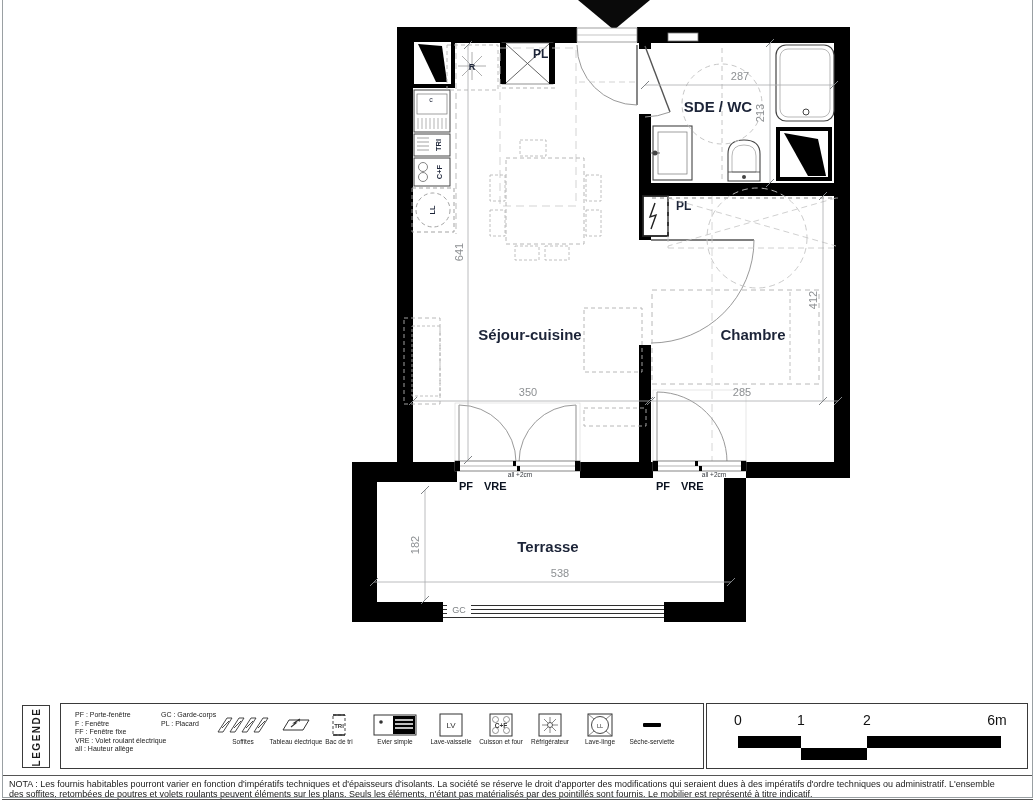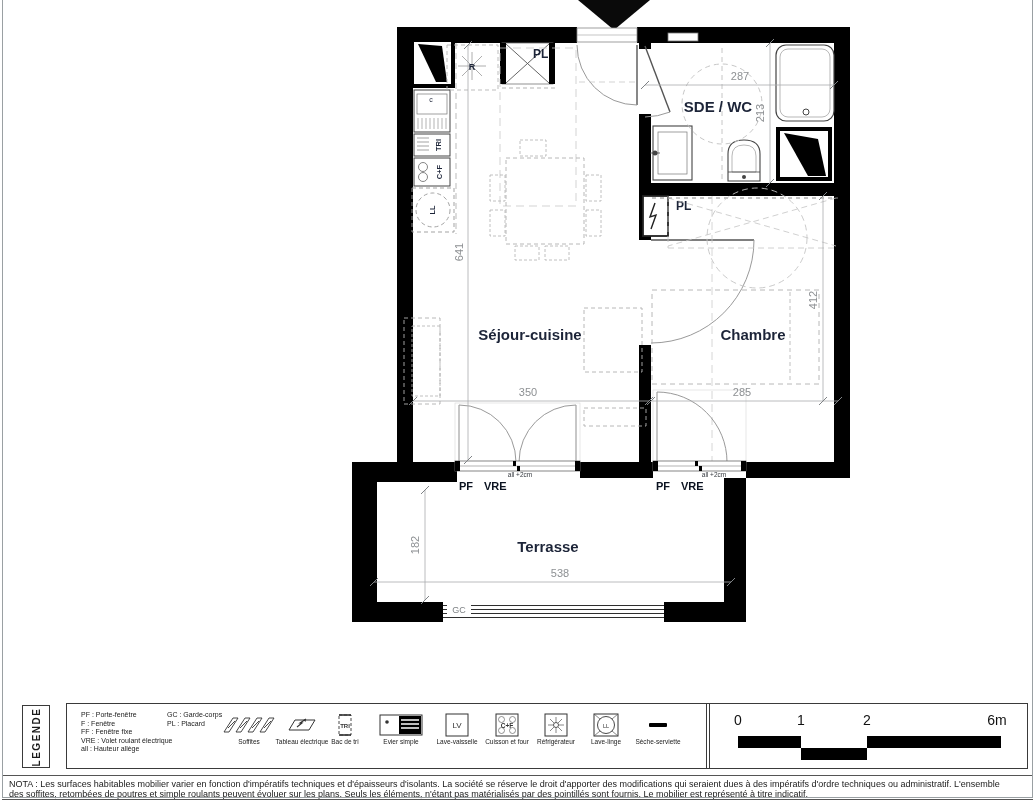--- a/index.html
+++ b/index.html
@@ -11,21 +11,21 @@
   .dim-label{font-size:11px;fill:#8d9093;}
   .small-label{font-size:7.5px;font-weight:bold;fill:#1c2438;}
   .pl-label{font-size:12px;font-weight:600;fill:#1c2438;}
   .pfvre{font-size:11px;font-weight:bold;fill:#0b1220;}
   .allege{font-size:6.5px;fill:#33373d;}
   .gc-label{font-size:9px;fill:#7f8386;}
   
   .legende-box{position:absolute;left:22px;top:705px;width:26px;height:61px;border:1.5px solid #3a3a3a;}
   .legende-box span{position:absolute;top:50%;left:50%;transform:translate(-50%,-50%) rotate(-90deg);
     font-size:10px;font-weight:bold;letter-spacing:1.5px;color:#1a1a1a;white-space:nowrap;}
-  .legend-main{position:absolute;left:66px;top:703px;width:642px;height:64px;border:1.5px solid #3a3a3a;}
+  .legend-main{position:absolute;left:60px;top:703px;width:642px;height:64px;border:1.5px solid #3a3a3a;}
   .abbr-col{position:absolute;font-size:7px;line-height:8.6px;color:#1a1a1a;white-space:nowrap;}
   .abbr-col.c1{left:14px;top:7px;}
   .abbr-col.c2{left:100px;top:7px;}
   .licon{position:absolute;width:56px;text-align:center;}
   .licon .glyph{height:26px;display:flex;align-items:center;justify-content:center;}
   .licon .lbl{font-size:6.5px;line-height:7.5px;color:#1a1a1a;}
   .scale-box{position:absolute;left:706px;top:703px;width:320px;height:64px;border:1.5px solid #3a3a3a;}
   .scale-box .tick{position:absolute;top:8px;font-size:14px;color:#111;transform:translateX(-50%);}
   .scale-box .bar{position:absolute;background:#000;height:12px;}
   .nota-box{position:absolute;left:2px;top:775px;width:1031px;height:23px;border-top:1px solid #555;
@@ -399,22 +399,22 @@
   <div class="tick" style="left:31px;">0</div>
   <div class="tick" style="left:94px;">1</div>
   <div class="tick" style="left:160px;">2</div>
   <div class="tick" style="left:290px;">6m</div>
   <div class="bar" style="left:31px;top:32px;width:63px;"></div>
   <div class="bar" style="left:94px;top:44px;width:66px;"></div>
   <div class="bar" style="left:160px;top:32px;width:134px;"></div>
 </div>
 
 <div class="nota-box">
-  <div class="l1">NOTA : Les surfaces habitables mobilier varier en fonction d'impératifs techniques et d'épaisseurs d'isolants. La société se réserve le droit d'apporter des modifications qui seraient dues à des impératifs d'ordre techniques ou administratif. L'ensemble</div>
-  <div class="l2">des soffites, retombées de poutres et simple roulants peuvent évoluer sur les plans. Seuls les éléments, n'étant pas matérialisés par des pointillés sont fournis. Le mobilier est représenté à titre indicatif.</div>
+  <div class="l1">NOTA : Les fournis habitables pourront varier en fonction d'impératifs techniques et d'épaisseurs d'isolants. La société se réserve le droit d'apporter des modifications qui seraient dues à des impératifs d'ordre techniques ou administratif. L'ensemble</div>
+  <div class="l2">des soffites, retombées de poutres et volets roulants peuvent éléments sur les plans. Seuls les éléments, n'étant pas matérialisés par des pointillés sont fournis. Le mobilier est représenté à titre indicatif.</div>
 </div>
 
 
 <div class="edge" style="left:2px;top:0;width:1px;height:798px;"></div>
 <div class="edge" style="left:1032px;top:0;width:1px;height:798px;"></div>
 <div class="edge" style="left:2px;top:797px;width:1031px;height:1px;"></div>
 
 </div>
 
 </body></html>

